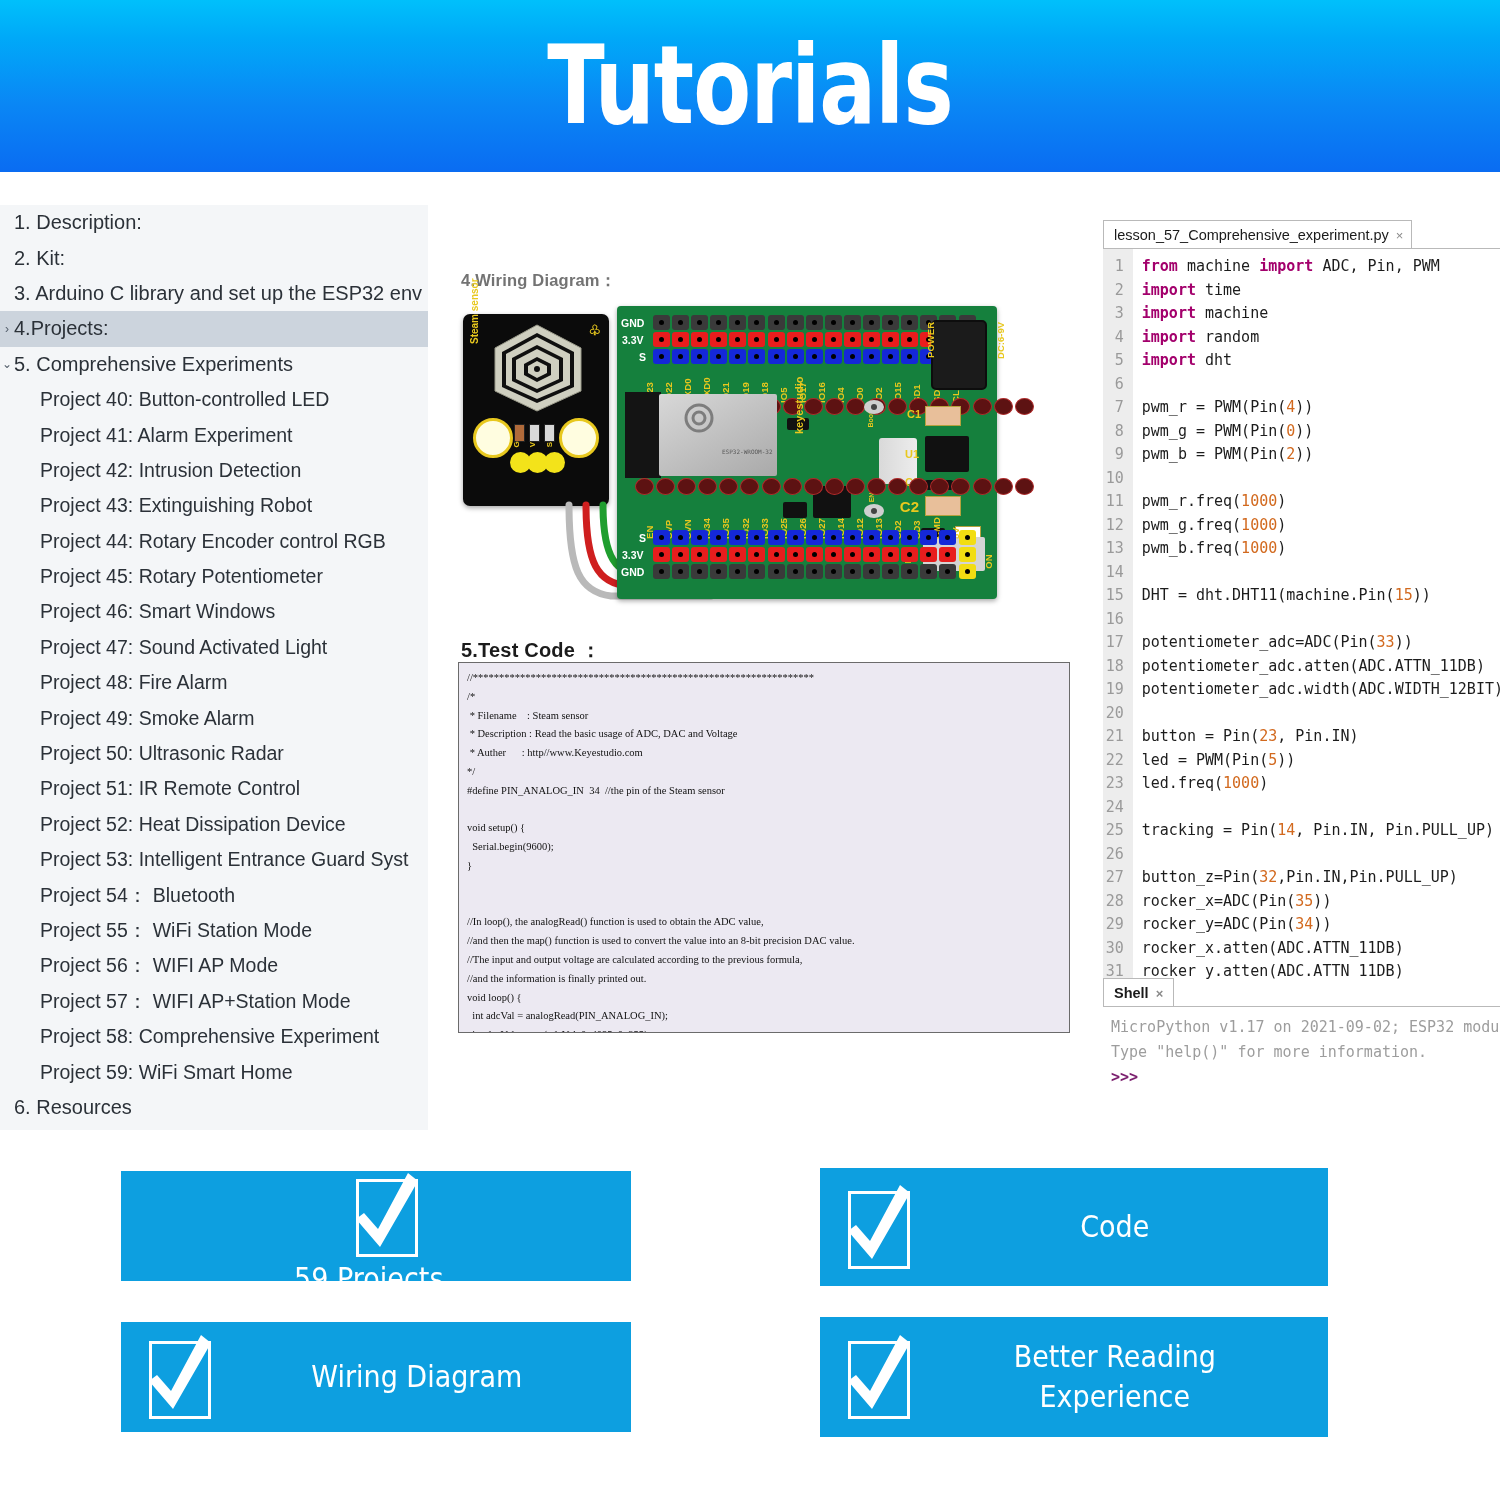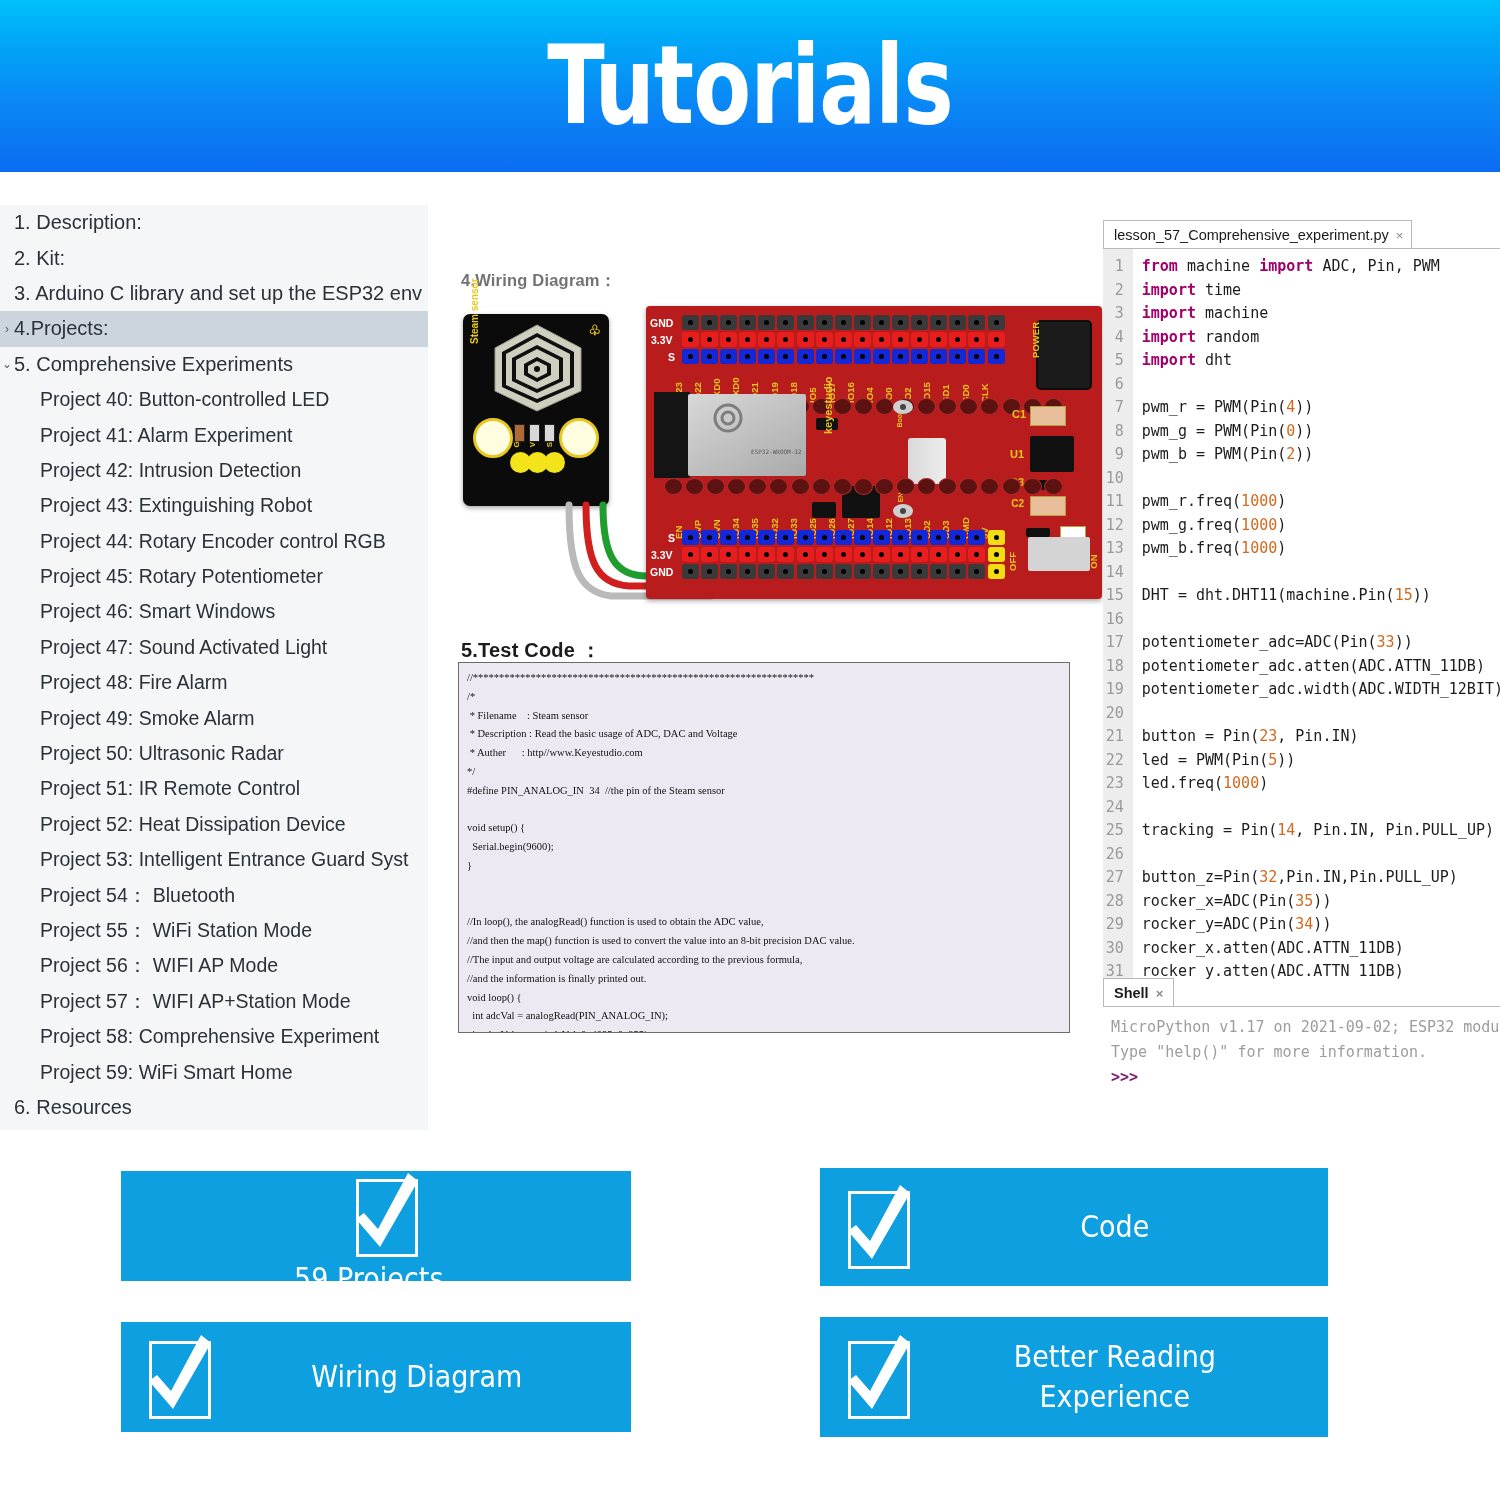--- a/index.html
+++ b/index.html
@@ -51,24 +51,23 @@
   #mid-code-hd{
     position:absolute;left:461px;top:637px;font-size:20px;font-weight:700;
     color:#1b1b1b;letter-spacing:0.2px;
   }
 
   
   #wiring{
     position:absolute;left:461px;top:300px;width:552px;height:310px;
   }
   #esp-board{
-    position:absolute;left:156px;top:6px;width:456px;height:293px;
-    background:#b91c1c;border-radius:4px;
+    position:absolute;left:156px;top:6px;width:380px;height:293px;
+    background:#15803d;border-radius:4px;
     box-shadow:0 2px 5px rgba(0,0,0,.35);
-    margin-left:29px;
   }
   #sensor-board{
     position:absolute;left:2px;top:14px;width:146px;height:192px;
     background:#0b0b0b;border-radius:7px;
     box-shadow:0 2px 5px rgba(0,0,0,.35);
   }
   .hdr-strip{position:absolute;display:flex;gap:2.1px;}
   .hole{width:17px;height:15px;border-radius:3px;display:flex;align-items:center;justify-content:center;}
   .hole i{display:block;width:5px;height:5px;border-radius:50%;background:#000;}
   .h-gnd{background:#3a3a3a;}
@@ -543,21 +542,21 @@
     <div class="dcjack"></div>
     <div class="gold" style="right:72px;top:16px;transform:rotate(-90deg);transform-origin:right top;white-space:nowrap;">POWER</div>
     <div class="gold" style="right:2px;top:16px;transform:rotate(-90deg);transform-origin:right top;white-space:nowrap;">DC:6-9V</div>
     <div class="cmp" style="right:36px;top:100px;width:34px;height:18px;"></div>
     <div class="gold" style="right:76px;top:102px;font-size:11px;">C1</div>
     <div class="cmp-b" style="right:28px;top:130px;width:44px;height:36px;"></div>
     <div class="gold" style="right:78px;top:142px;font-size:11px;">U1</div>
     <div class="cmp-b" style="right:44px;top:174px;width:28px;height:10px;"></div>
     <div class="gold" style="right:78px;top:170px;font-size:11px;">C3</div>
     <div class="cmp" style="right:36px;top:190px;width:34px;height:18px;"></div>
-    <div class="gold" style="right:78px;top:192px;font-size:10px;">C2</div>
+    <div class="gold" style="right:78px;top:192px;font-size:15px;">C2</div>
     <div class="cmp-b" style="right:52px;top:222px;width:24px;height:9px;"></div>
     <div class="yb" style="right:16px;top:220px;width:24px;height:13px;background:#fff;"></div>
     <div class="gold" style="right:54px;top:234px;font-size:11px;">R1</div>
     <div class="swt"></div>
     <div class="gold" style="right:80px;bottom:32px;transform:rotate(-90deg);">OFF</div>
     <div class="gold" style="right:2px;bottom:32px;transform:rotate(-90deg);">ON</div>
     <div style="position:absolute;left:176px;top:128px;color:#e8c81e;font-size:11px;font-weight:700;transform:rotate(-90deg);transform-origin:left top;white-space:nowrap;">keyestudio</div>
 
     <div class="socket-row" id="bot-sockets" style="left:18px;top:172px;">
         <div class="socket"></div>

